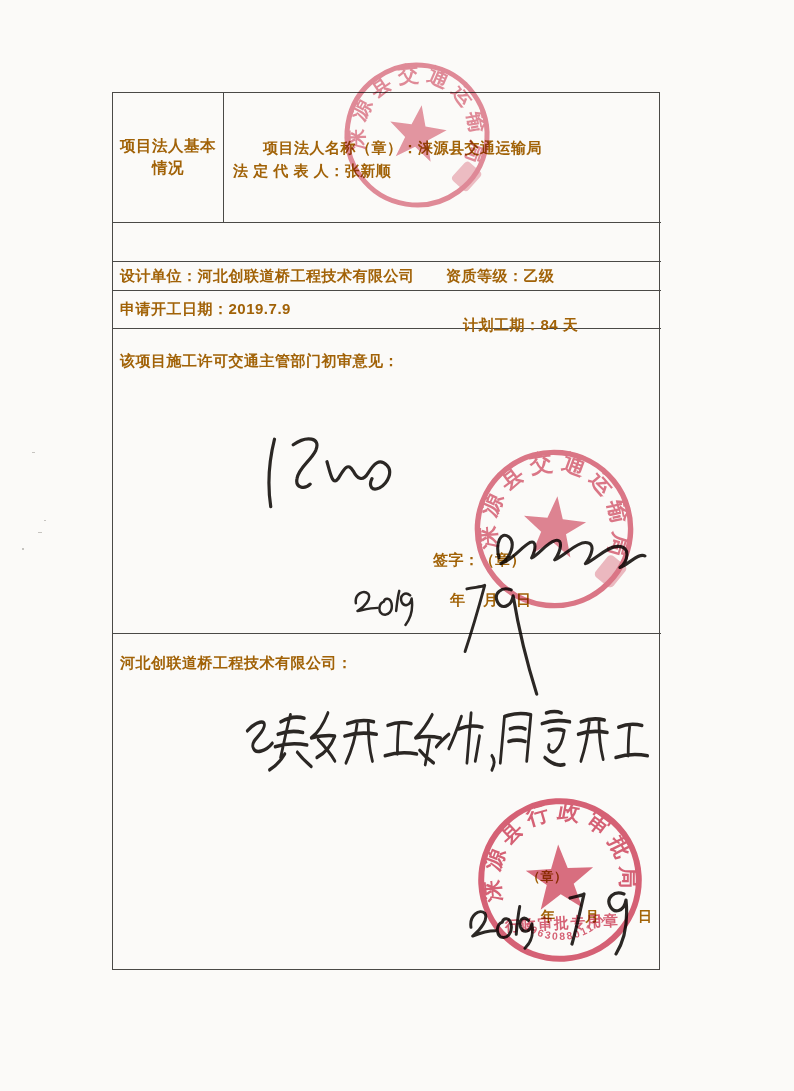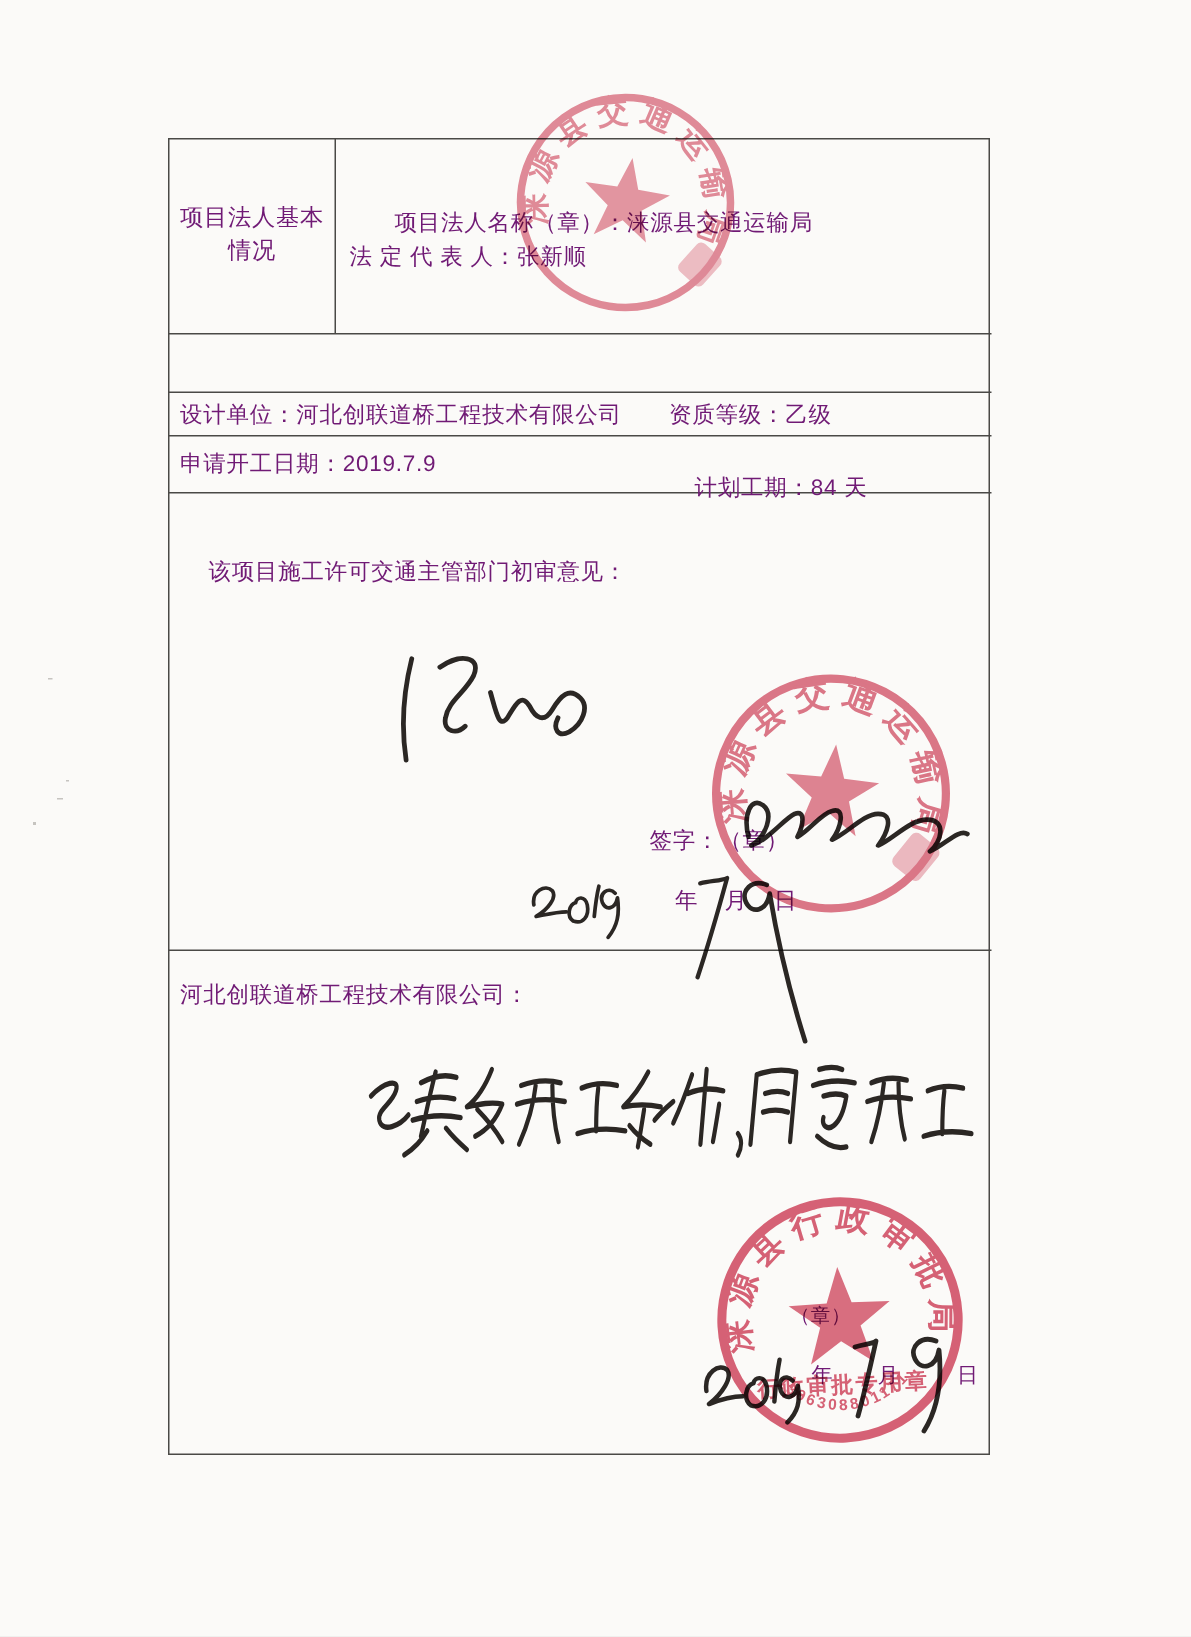--- a/index.html
+++ b/index.html
@@ -1,20 +1,20 @@
 <!DOCTYPE html>
 <html><head>
 <meta charset="utf-8">
 <title>Document</title>
 <style>
   html,body{margin:0;padding:0;background:#e8e8e6;}
   .page{position:relative;width:794px;height:1091px;background:#fbfaf8;overflow:hidden;
         font-family:"Liberation Sans","DejaVu Sans",sans-serif;color:#201d1b;}
   .abs{position:absolute;}
-  .bt{font-weight:400;font-size:15px;letter-spacing:0.5px;white-space:nowrap;color:#701a75;}
+  .bt{font-weight:700;font-size:15px;letter-spacing:0.5px;white-space:nowrap;color:#a16207;}
   .frame{border:1.5px solid #4a4946;background:transparent;}
   .hl{background:#4a4946;height:1.4px;}
   .vl{background:#4a4946;width:1.4px;}
   .seal{mix-blend-mode:multiply;pointer-events:none;}
   .hw{mix-blend-mode:multiply;pointer-events:none;}
   .hw path{fill:none;stroke:#2b2725;stroke-linecap:round;stroke-linejoin:round;}
   .speck{position:absolute;background:#9a9892;opacity:.55;}
   .center2{text-align:center;line-height:22px;white-space:normal;}
 </style>
 </head>
@@ -39,21 +39,21 @@
   <div class="abs bt" style="left:233px;top:139px;margin-left:30px;">项目法人名称（章）：涞源县交通运输局</div>
   <div class="abs bt" style="left:233px;top:162px;text-align:center;">法 定 代 表 人：张新顺</div>
 
 
   <div class="abs bt" style="left:120px;top:267px;">设计单位：河北创联道桥工程技术有限公司</div>
   <div class="abs bt" style="left:446px;top:267px;">资质等级：乙级</div>
 
   <div class="abs bt" style="left:120px;top:300px;">申请开工日期：2019.7.9</div>
   <div class="abs bt" style="left:463px;top:316px;">计划工期：84 天</div>
 
-  <div class="abs bt" style="left:120px;top:372px;margin-left:19px;">该项目施工许可交通主管部门初审意见：</div>
+  <div class="abs bt" style="left:120px;top:352px;">该项目施工许可交通主管部门初审意见：</div>
   <div class="abs bt" style="left:433px;top:551px;">签字：（章）</div>
   <div class="abs bt" style="left:450px;top:591px;">年</div>
   <div class="abs bt" style="left:483px;top:591px;">月</div>
   <div class="abs bt" style="left:516px;top:591px;">日</div>
 
   <div class="abs bt" style="left:120px;top:654px;">河北创联道桥工程技术有限公司：</div>
   <div class="abs bt" style="left:527px;top:868px;font-size:13px;">（章）</div>
   <div class="abs bt" style="left:541px;top:908px;font-size:14px;">年</div>
   <div class="abs bt" style="left:585px;top:908px;font-size:14px;">月</div>
   <div class="abs bt" style="left:638px;top:908px;font-size:14px;">日</div>

